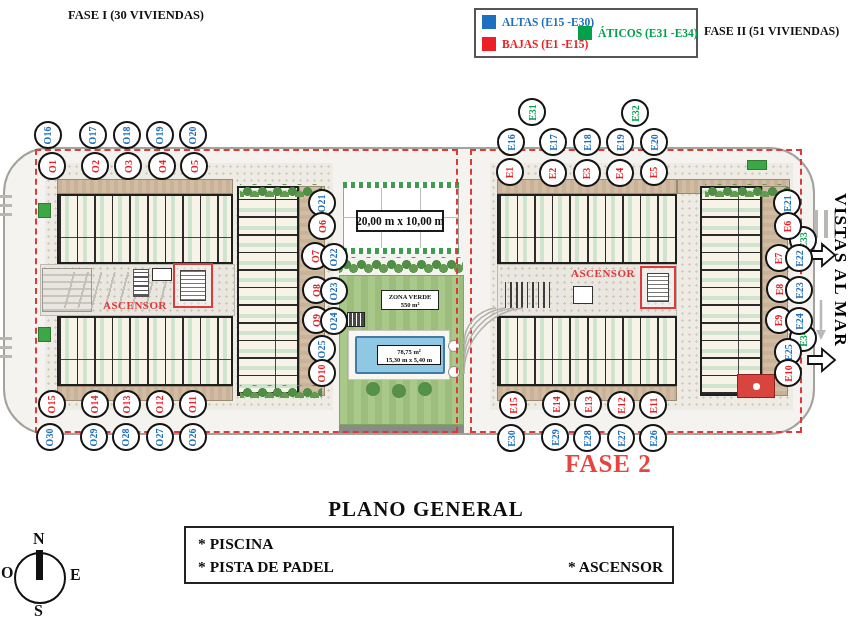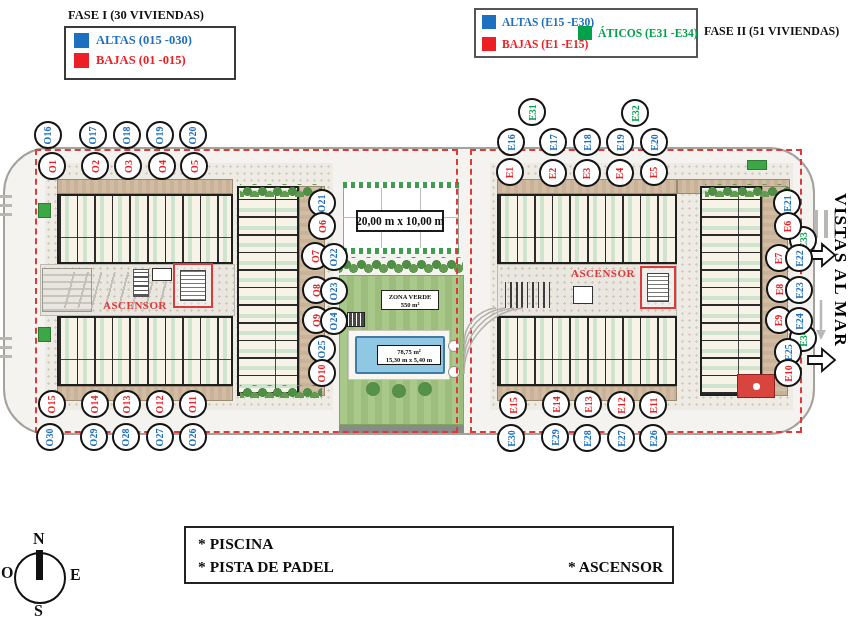--- a/index.html
+++ b/index.html
@@ -89,30 +89,20 @@
   .compass-circle{left:14px;top:552px;width:52px;height:52px;border:2.5px solid #111;border-radius:50%;background:#fff;z-index:6;}
   .compass-needle{left:36px;top:550px;width:7px;height:30px;background:#111;z-index:7;}
   .compass-letter{font-size:16px;font-weight:bold;color:#111;z-index:7;}
 </style>
 </head>
 <body>
 
 <div class="stage">
 
   <div class="abs lg1-title">FASE I (30 VIVIENDAS)</div>
-  <div class="abs lg1-box">
-    <div class="lg-row">
-      <span class="sw" style="background:#1d6fbf"></span>
-      <span class="lg-txt" style="color:#1d6fbf">ALTAS (015 -030)</span>
-    </div>
-    <div class="lg-row">
-      <span class="sw" style="background:#ec2024"></span>
-      <span class="lg-txt" style="color:#ec2024">BAJAS (01 -015)</span>
-    </div>
-  </div>
 
   <div class="abs lg2-box">
     <div class="lg2-row" style="left:6px;top:5px;">
       <span class="sw" style="background:#1d6fbf"></span>
       <span class="lg-txt" style="color:#1d6fbf">ALTAS (E15 -E30)</span>
     </div>
     <div class="lg2-row" style="left:6px;top:27px;">
       <span class="sw" style="background:#ec2024"></span>
       <span class="lg-txt" style="color:#ec2024">BAJAS (E1 -E15)</span>
     </div>
@@ -407,22 +397,24 @@
         <span style="color: rgb(29, 111, 191);">E28</span>
       </div>
       <div class="ucircle" style="left: 607px; top: 424px;">
         <span style="color: rgb(29, 111, 191);">E27</span>
       </div>
       <div class="ucircle" style="left: 639px; top: 424px;">
         <span style="color: rgb(29, 111, 191);">E26</span>
       </div>
     </div>
 
+  <div class="abs phase-label" style="left:565px;top:450px;">FASE 2</div>
   <div class="abs vistas">VISTAS AL MAR</div>
 
+  <div class="abs plano-title">PLANO GENERAL</div>
   <div class="abs footer-box">
     <span class="fitem" style="left:12px;top:7px;">* PISCINA</span>
     <span class="fitem" style="left:12px;top:30px;">* PISTA DE PADEL</span>
     <span class="fitem" style="left:382px;top:30px;">* ASCENSOR</span>
   </div>
 
   <div class="abs compass-circle"></div>
   <div class="abs compass-needle"></div>
   <span class="abs compass-letter" style="left:33px;top:530px;">N</span>
   <span class="abs compass-letter" style="left:34px;top:602px;">S</span>

